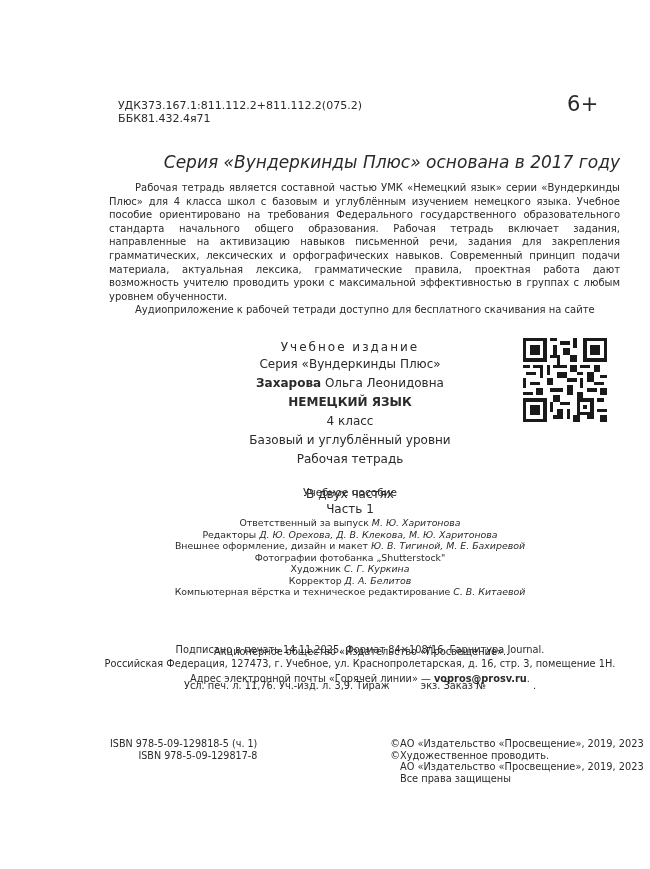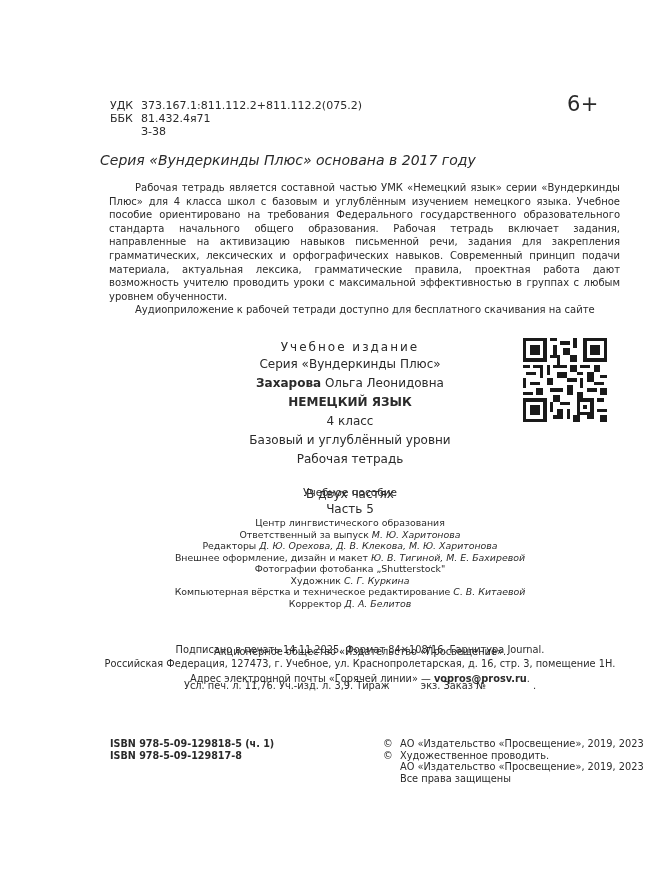--- a/index.html
+++ b/index.html
@@ -1,54 +1,50 @@
 <!DOCTYPE html>
 <html><head>
 <meta charset="utf-8">
 <style>
   * { margin: 0; padding: 0; box-sizing: border-box; }
   html, body { width: 650px; height: 869px; background: #ffffff; }
   body { position: relative; font-family: "DejaVu Sans", sans-serif; color: #2a2a2a; overflow: hidden; }
-  .abs { position: absolute; }
+  .abs { position: absolute; text-align: right; }
   .cls { font-size: 11px; line-height: 13px; }
   .cls-row { display: flex; }
   .cls-key { width: 31px; }
   .age { left: 567px; top: 92px; font-size: 21px; letter-spacing: 0.5px; }
-  .series-note { left: 100px; width: 520px; top: 152px; text-align: left; font-style: italic; font-size: 14px; }
+  .series-note { left: 100px; width: 520px; top: 152px; text-align: right; font-style: italic; font-size: 17px; }
   .annot { left: 109px; width: 511px; top: 181px; font-size: 10px; line-height: 13.6px; text-align: justify; }
   .annot p { text-indent: 26px; }
   .annot .url { text-indent: 0; }
   .center-block { left: 230px; width: 240px; text-align: center; }
   .c-small { font-size: 12px; letter-spacing: 2px; }
   .c-norm { font-size: 12px; }
   .c-bold { font-weight: bold; }
   .credits { left: 150px; width: 400px; top: 517px; text-align: center; font-size: 9.4px; line-height: 11.5px; }
   .credits i { font-style: italic; }
   .imprint { left: 100px; width: 520px; text-align: center; font-size: 9.8px; line-height: 12px; }
-  .isbn { left: 110px; top: 738px; font-size: 9.6px; font-weight: bold; line-height: 11.5px; }
+  .isbn { left: 110px; top: 738px; font-size: 9.6px; font-weight: normal; line-height: 11.5px; }
   .copy { left: 383px; top: 738px; font-size: 9.8px; line-height: 11.5px; }
   .copy-row { display: flex; }
   .copy-sym { width: 17px; }
   .qr { left: 523px; top: 338px; width: 84px; height: 84px; }
 </style>
 </head>
 <body>
 
 <div class="abs cls" style="left:110px; top:99px;">
   <div class="cls-row">
       <span class="cls-key">УДК</span>
       <span>373.167.1:811.112.2+811.112.2(075.2)</span>
     </div>
   <div class="cls-row">
       <span class="cls-key">ББК</span>
       <span>81.432.4я71</span>
-    </div>
-  <div class="cls-row">
-      <span class="cls-key"></span>
-      <span>З-38</span>
     </div>
 </div>
 
 <div class="abs age">6+</div>
 
 <div class="abs series-note">Серия «Вундеркинды Плюс» основана в 2017 году</div>
 
 <div class="abs annot">
   <p>Рабочая тетрадь является составной частью УМК «Немецкий язык» серии «Вундеркинды Плюс» для 4 класса школ с базовым и углублённым изучением немецкого языка. Учебное пособие ориентировано на требования Федерального государственного образовательного стандарта начального общего образования. Рабочая тетрадь включает задания, направленные на активизацию навыков письменной речи, задания для закрепления грамматических, лексических и орфографических навыков. Современный принцип подачи материала, актуальная лексика, грамматические правила, проектная работа дают возможность учителю проводить уроки с максимальной эффективностью в группах с любым уровнем обученности.</p>
   <p>Аудиоприложение к рабочей тетради доступно для бесплатного скачивания на сайте</p>
@@ -59,21 +55,21 @@
 <div class="abs center-block c-norm" style="top:376px;">
   <span class="c-bold">Захарова</span>
   <span>Ольга Леонидовна</span>
 </div>
 <div class="abs center-block c-norm c-bold" style="top:395px;">НЕМЕЦКИЙ ЯЗЫК</div>
 <div class="abs center-block c-norm" style="top:414px;">4 класс</div>
 <div class="abs center-block c-norm" style="top:433px;">Базовый и углублённый уровни</div>
 <div class="abs center-block c-norm" style="top:452px;">Рабочая тетрадь</div>
 <div class="abs center-block" style="top:486px; font-size:10.5px;">Учебное пособие</div>
 <div class="abs center-block c-norm" style="top:487px;">В двух частях</div>
-<div class="abs center-block c-norm" style="top:502px;">Часть 5</div>
+<div class="abs center-block c-norm" style="top:502px;">Часть 1</div>
 
 <div class="abs qr">
   <svg width="84" height="84" viewBox="0 0 25 25" shape-rendering="crispEdges">
     <rect width="25" height="25" fill="#fff"></rect>
     <g fill="#1a1a1a">
       <rect x="0" y="0" width="7" height="7"></rect>
         <rect x="1" y="1" width="5" height="5" fill="#fff"></rect>
         <rect x="2" y="2" width="3" height="3"></rect>
       <rect x="18" y="0" width="7" height="7"></rect>
         <rect x="19" y="1" width="5" height="5" fill="#fff"></rect>
@@ -127,28 +123,27 @@
       <rect x="22" y="21" width="3" height="1"></rect>
         <rect x="9" y="23" width="3" height="1"></rect>
         <rect x="15" y="23" width="2" height="2"></rect>
       <rect x="19" y="23" width="2" height="1"></rect>
         <rect x="23" y="23" width="2" height="2"></rect>
     </g>
   </svg>
 </div>
 
 <div class="abs credits">
-  <div><span>Центр лингвистического образования</span></div>
   <div><span>Ответственный за выпуск</span> <i>М. Ю. Харитонова</i></div>
   <div><span>Редакторы</span> <i>Д. Ю. Орехова, Д. В. Клекова, М. Ю. Харитонова</i></div>
   <div><span>Внешнее оформление, дизайн и макет</span> <i>Ю. В. Тигиной, М. Е. Бахиревой</i></div>
   <div><span>Фотографии фотобанка „Shutterstock"</span></div>
   <div><span>Художник</span> <i>С. Г. Куркина</i></div>
+  <div><span>Корректор</span> <i>Д. А. Белитов</i></div>
   <div><span>Компьютерная вёрстка и техническое редактирование</span> <i>С. В. Китаевой</i></div>
-  <div><span>Корректор</span> <i>Д. А. Белитов</i></div>
 </div>
 
 <div class="abs imprint" style="top:620px; white-space:pre;">
   <div>Подписано в печать 14.11.2025. Формат 84×108/16. Гарнитура Journal.</div>
   <div>Усл. печ. л. 11,76. Уч.-изд. л. 3,9. Тираж          экз. Заказ №               .</div>
 </div>
 
 <div class="abs imprint" style="top:646px;">
   <div>Акционерное общество «Издательство «Просвещение».</div>
   <div>Российская Федерация, 127473, г. Учебное, ул. Краснопролетарская, д. 16, стр. 3, помещение 1Н.</div>

